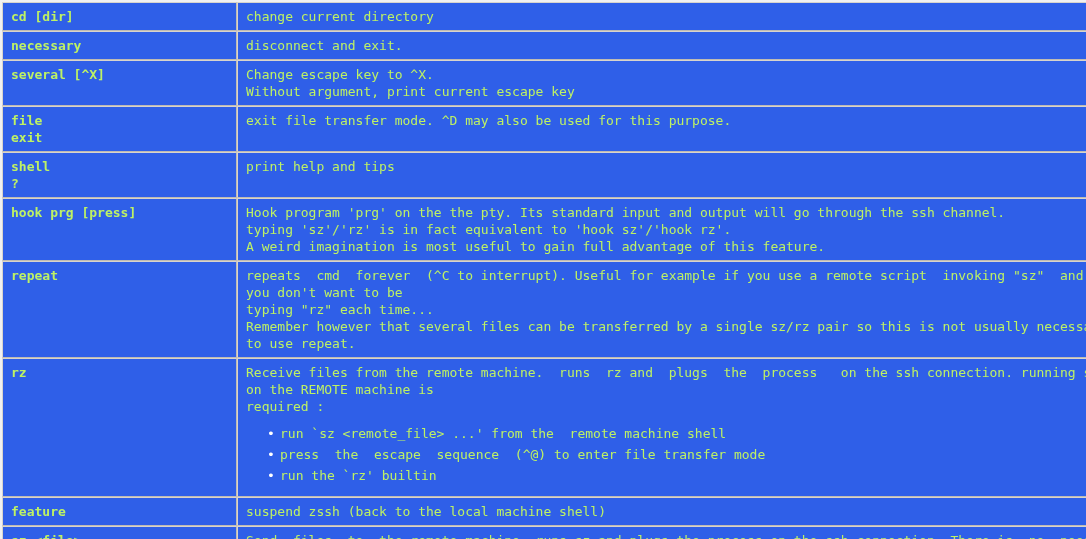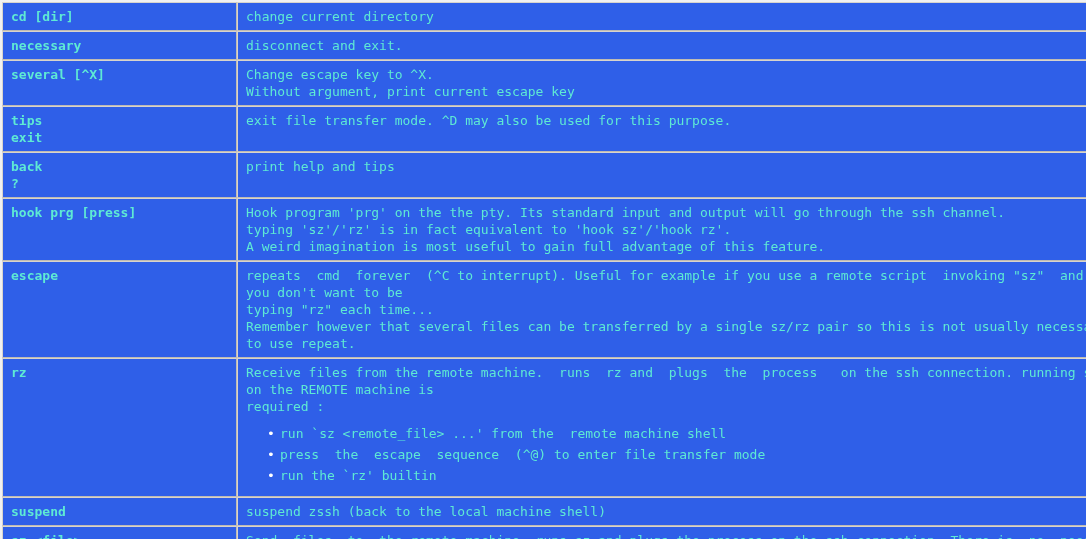--- a/index.html
+++ b/index.html
@@ -25,21 +25,21 @@
     border-collapse: separate;
     border-spacing: 0;
     width: 1082px;
     margin: 2px 0 0 2px;
     background: #2f5fe8;
     table-layout: fixed;
   }
 
   table.cmd-table td {
     background: #2f5fe8;
-    color: #5eead4;
+    color: #bef264;
     vertical-align: top;
     border-top: 1px solid #d8d4cc;
     border-left: 1px solid #d8d4cc;
     border-right: 1px solid #bfbbb3;
     border-bottom: 1px solid #bfbbb3;
     padding: 5px 7px 5px 8px;
     font-size: 13px;
     line-height: 17px;
     font-family: "DejaVu Sans Mono", "Liberation Mono", monospace;
   }
@@ -102,61 +102,61 @@
           </td>
         </tr>
         <tr>
           <td class="cmd-cell"><span class="cmd-line">several [^X]</span></td>
           <td class="desc-cell">
             <div class="desc-line">Change escape key to ^X.</div>
             <div class="desc-line">Without argument, print current escape key</div>
           </td>
         </tr>
         <tr>
-          <td class="cmd-cell"><span class="cmd-line">tips</span><span class="cmd-line">exit</span></td>
+          <td class="cmd-cell"><span class="cmd-line">file</span><span class="cmd-line">exit</span></td>
           <td class="desc-cell">
             <div class="desc-line">exit file transfer mode. ^D may also be used for this purpose.</div>
           </td>
         </tr>
         <tr>
-          <td class="cmd-cell"><span class="cmd-line">back</span><span class="cmd-line">?</span></td>
+          <td class="cmd-cell"><span class="cmd-line">shell</span><span class="cmd-line">?</span></td>
           <td class="desc-cell">
             <div class="desc-line">print help and tips</div>
           </td>
         </tr>
         <tr>
           <td class="cmd-cell"><span class="cmd-line">hook prg [press]</span></td>
           <td class="desc-cell">
             <div class="desc-line">Hook program 'prg' on the the pty. Its standard input and output will go through the ssh channel.</div>
             <div class="desc-line">typing 'sz'/'rz' is in fact equivalent to 'hook sz'/'hook rz'.</div>
             <div class="desc-line">A weird imagination is most useful to gain full advantage of this feature.</div>
           </td>
         </tr>
         <tr>
-          <td class="cmd-cell"><span class="cmd-line">escape</span></td>
+          <td class="cmd-cell"><span class="cmd-line">repeat</span></td>
           <td class="desc-cell">
             <div class="desc-line">repeats  cmd  forever  (^C to interrupt). Useful for example if you use a remote script  invoking "sz"  and  you don't want to be</div>
             <div class="desc-line">typing "rz" each time...</div>
             <div class="desc-line">Remember however that several files can be transferred by a single sz/rz pair so this is not usually necessary to use repeat.</div>
           </td>
         </tr>
         <tr>
           <td class="cmd-cell"><span class="cmd-line">rz</span></td>
           <td class="desc-cell">
             <div class="desc-line">Receive files from the remote machine.  runs  rz and  plugs  the  process   on the ssh connection. running sz on the REMOTE machine is</div>
             <div class="desc-line">required :</div>
             <ul class="sub-list">
               <li>run `sz &lt;remote_file&gt; ...' from the  remote machine shell</li>
               <li>press  the  escape  sequence  (^@) to enter file transfer mode</li>
               <li>run the `rz' builtin</li>
             </ul>
           </td>
         </tr>
         <tr>
-          <td class="cmd-cell"><span class="cmd-line">suspend</span></td>
+          <td class="cmd-cell"><span class="cmd-line">feature</span></td>
           <td class="desc-cell">
             <div class="desc-line">suspend zssh (back to the local machine shell)</div>
           </td>
         </tr>
         <tr>
           <td class="cmd-cell"><span class="cmd-line">sz &lt;file&gt; ...</span></td>
           <td class="desc-cell">
             <div class="desc-line">Send  files  to  the remote machine. runs sz and plugs the process on the ssh connection. There is  no  need  to  manually  run rz on</div>
           </td>
         </tr>

